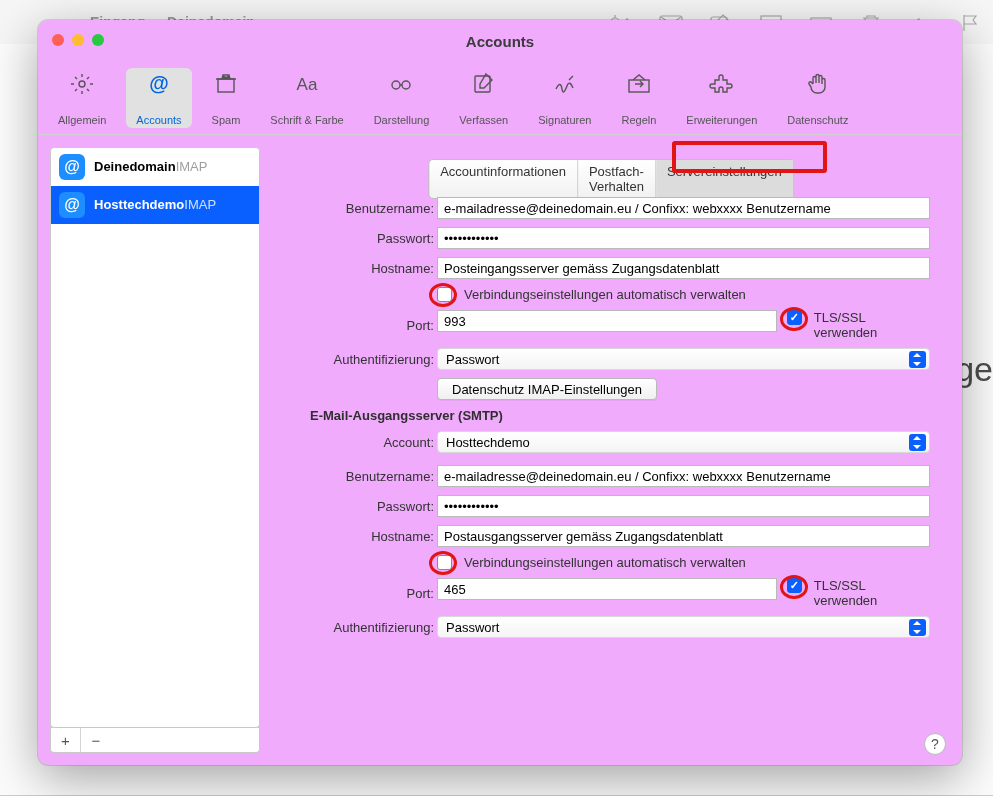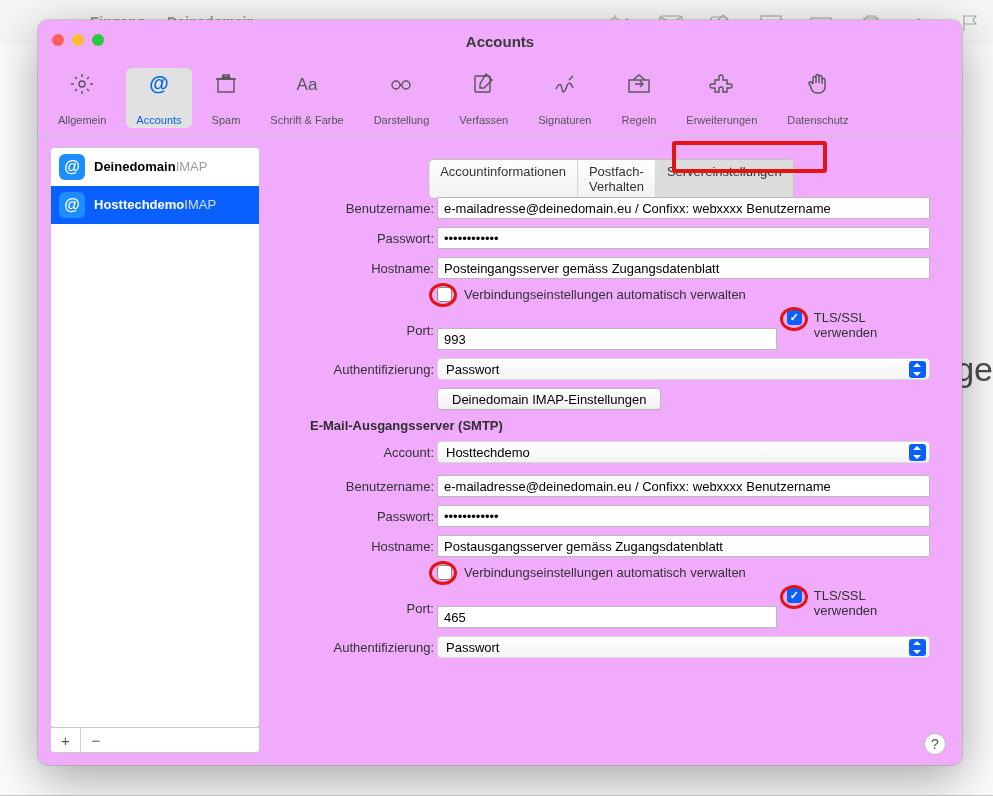--- a/index.html
+++ b/index.html
@@ -66,21 +66,21 @@
   .seg-item.active{background:#dcdcdc;}
   .highlight-red { position:absolute; border:4px solid #e21414; border-radius:3px;}
   .red-ellipse { position:absolute; width:28px; height:24px; border:3px solid #e21414; border-radius:50%;}
   .panel { position:absolute; top:46px; left:0; right:0; bottom:0; padding:4px 20px 0 30px; overflow:auto;}
   .section-title { font-weight:700; font-size:13px; color:#2f2f2f; margin:6px 0 8px 0;}
   .row { display:flex; align-items:center; margin-bottom:8px;}
   .row .label { width:135px; text-align:right; padding-right:3px; font-size:13px; color:#333;}
   .row .field { flex:1; display:flex; gap:10px;}
   input.tx { flex:1; height:22px; border:1px solid #bab9b9; background:#fff; padding:0 6px;
              font-size:13px; font-family:inherit;}
-  input.tx.port{flex:0 0 340px;margin-top:18px;}
+  input.tx.port{flex:0 0 340px;}
   .chk { width:15px; height:15px; border:1px solid #8a8a8a; border-radius:3px; background:#fff;
          display:inline-flex; align-items:center; justify-content:center; margin-right:2px;}
   .chk.checked { background:#0a60ff; border-color:#0a60ff;}
   .chk.checked::after { content:"✓"; color:#fff; font-size:11px; font-weight:900; line-height:1;}
   .chklabel { font-size:13px; color:#333; }
   .select { flex:1; height:22px; border:1px solid #d8d8d8; border-radius:4px;
             background:linear-gradient(#fff,#f4f4f4); display:flex; align-items:center;
             padding:0 4px 0 8px; font-size:13px; position:relative;}
   .select .caret { position:absolute; right:3px; top:2px; width:17px; height:17px;
                    background:#0a60ff; border-radius:3px; }
@@ -292,21 +292,21 @@
           <div class="field">
               <div class="select">
             <span>Passwort</span>
                 <span class="caret"></span>
           </div>
             </div>
           </div>
         <div class="row">
             <div class="label"></div>
           <div class="field">
-              <div class="mac-btn">Deinedomain IMAP-Einstellungen</div>
+              <div class="mac-btn">Datenschutz IMAP-Einstellungen</div>
             </div>
           </div>
 
         <div class="section-title" style="margin-top:6px;margin-left:8px;">E-Mail-Ausgangsserver (SMTP)</div>
         <div class="row">
             <div class="label">Account:</div>
           <div class="field">
               <div class="select">
             <span>Hosttechdemo</span>
                 <span class="caret"></span>

